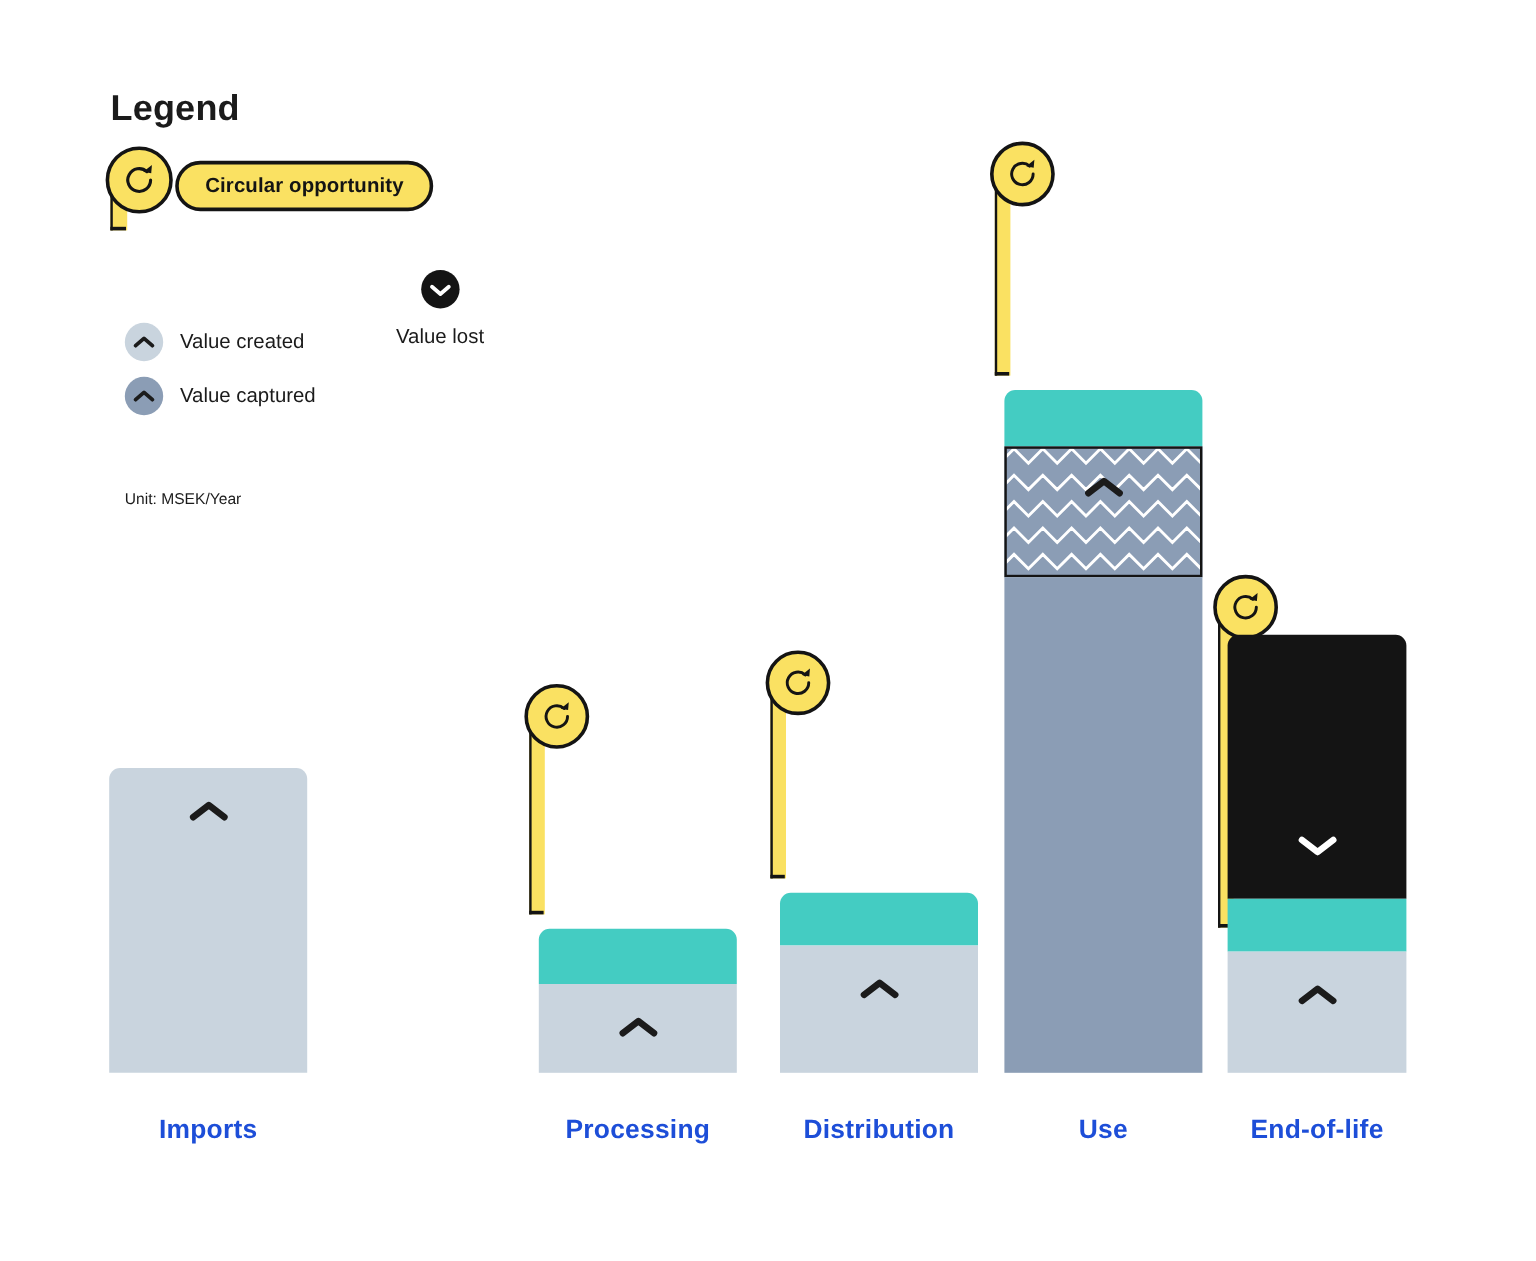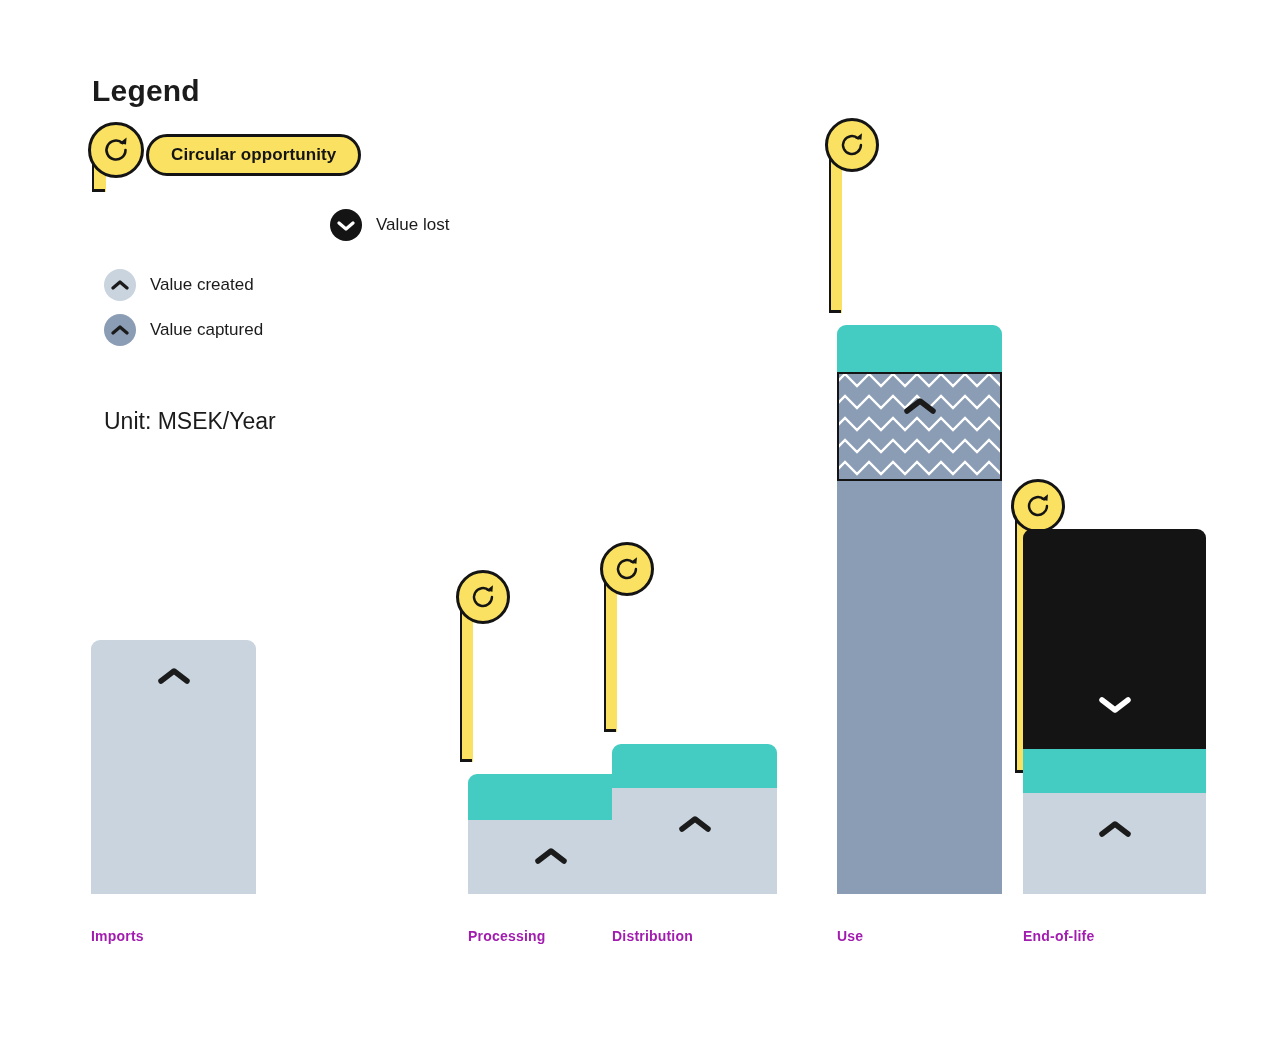--- a/index.html
+++ b/index.html
@@ -47,43 +47,43 @@
   
   .lg-item{position:absolute;display:flex;align-items:center;gap:14px;}
   .lg-swatch{width:32px;height:32px;border-radius:50%;flex:0 0 auto;position:relative;}
   .lg-swatch svg{position:absolute;left:50%;top:50%;transform:translate(-50%,-50%);}
   .lg-label{font-size:17px;color:#1b1b1b;white-space:nowrap;}
 
   #lg-not-created{left:104px;top:225px;}
   #lg-created{left:104px;top:269px;}
   #lg-captured{left:104px;top:314px;}
   #lg-overconsumption{left:104px;top:358px;}
-  #lg-lost{left:330px;top:209px;}
-
-  #lg-unit{position:absolute;left:104px;top:408px;font-size:23px;color:#1b1b1b;}
+  #lg-lost{left:330px;top:225px;flex-direction:column;}
+
+  #lg-unit{position:absolute;left:104px;top:408px;font-size:13px;color:#1b1b1b;}
 
   #lg-lost-note{
     position:absolute;left:380px;top:256px;width:220px;
     font-family:"Liberation Serif", serif;
     font-style:italic;font-weight:700;
     font-size:14.5px;line-height:18px;color:#1b1b1b;
   }
 
   
   #chart{position:absolute;left:0;top:0;width:1280px;height:1051px;}
   .col{position:absolute;bottom:157px;}
   .bar{position:relative;width:100%;}
   .seg{position:relative;width:100%;box-sizing:border-box;}
   .seg.round{border-top-left-radius:9px;border-top-right-radius:9px;}
   .seg .chev{position:absolute;left:50%;transform:translateX(-50%);top:26px;}
   .seg.overcons{border:2px solid #141414;}
   .col-label{
     position:absolute;left:0;width:100%;
-    text-align:left;top:100%;margin-top:34px;
-    font-size:14px;font-weight:700;letter-spacing:.2px;color:#a21caf;
+    text-align:center;top:100%;margin-top:34px;
+    font-size:22px;font-weight:700;letter-spacing:.2px;color:#1d4ed8;
     white-space:nowrap;
   }
   .col .flag{position:absolute;left:-12px;}
 </style>
 </head>
 <body>
 
 <div id="stage">
 
   <div id="legend-title">Legend</div>
@@ -143,21 +143,21 @@
             <svg width="34" height="20" viewBox="0 0 34 20">
                 <path d="M4 15 L17 5 L30 15" fill="none" stroke="#1b1b1b" stroke-width="5.5" stroke-linecap="round" stroke-linejoin="round"></path>
               </svg>
           </span>
         </div>
       </div>
       <div class="col-label">Imports</div>
     </div>
 
 
-    <div class="col" style="left:468px;width:165px;">
+    <div class="col" style="left:449px;width:165px;">
       <div class="flag" style="top:-204px;">
         <div class="pole" style="left:4px;top:30px;width:11px;height:162px;"></div>
         <div class="pole-foot" style="left:4px;top:189px;width:12px;height:3px;"></div>
         <div class="disc" style="left:0;top:0;width:54px;height:54px;">
           <svg width="32" height="32" viewBox="0 0 34 34">
               <path d="M26.5 17a9.5 9.5 0 1 1-3.1-7.0" fill="none" stroke="#141414" stroke-width="2.6" stroke-linecap="round"></path>
               <path d="M27.6 4.4 L27.0 11.4 L20.4 10.2 Z" fill="#141414"></path>
             </svg>
         </div>
       </div>
@@ -167,21 +167,21 @@
           <span class="chev">
             <svg width="34" height="20" viewBox="0 0 34 20">
                 <path d="M4 15 L17 5 L30 15" fill="none" stroke="#1b1b1b" stroke-width="5.5" stroke-linecap="round" stroke-linejoin="round"></path>
               </svg>
           </span>
         </div>
       </div>
       <div class="col-label">Processing</div>
     </div>
 
-    <div class="col" style="left:612px;width:165px;">
+    <div class="col" style="left:650px;width:165px;">
       <div class="flag" style="top:-202px;">
         <div class="pole" style="left:4px;top:30px;width:11px;height:160px;"></div>
         <div class="pole-foot" style="left:4px;top:187px;width:12px;height:3px;"></div>
         <div class="disc" style="left:0;top:0;width:54px;height:54px;">
           <svg width="32" height="32" viewBox="0 0 34 34">
               <path d="M26.5 17a9.5 9.5 0 1 1-3.1-7.0" fill="none" stroke="#141414" stroke-width="2.6" stroke-linecap="round"></path>
               <path d="M27.6 4.4 L27.0 11.4 L20.4 10.2 Z" fill="#141414"></path>
             </svg>
         </div>
       </div>
@@ -225,21 +225,21 @@
             <svg width="34" height="20" viewBox="0 0 34 20">
                 <path d="M4 15 L17 5 L30 15" fill="none" stroke="#1b1b1b" stroke-width="5.5" stroke-linecap="round" stroke-linejoin="round"></path>
               </svg>
           </span>
         </div>
         <div class="seg" style="height:413px;background:#8B9DB5;"></div>
       </div>
       <div class="col-label">Use</div>
     </div>
 
-    <div class="col" style="left:1023px;width:183px;">
+    <div class="col" style="left:1023px;width:149px;">
       <div class="flag" style="top:-50px;">
         <div class="pole" style="left:4px;top:30px;width:11px;height:264px;"></div>
         <div class="pole-foot" style="left:4px;top:291px;width:12px;height:3px;"></div>
         <div class="disc" style="left:0;top:0;width:54px;height:54px;">
           <svg width="32" height="32" viewBox="0 0 34 34">
               <path d="M26.5 17a9.5 9.5 0 1 1-3.1-7.0" fill="none" stroke="#141414" stroke-width="2.6" stroke-linecap="round"></path>
               <path d="M27.6 4.4 L27.0 11.4 L20.4 10.2 Z" fill="#141414"></path>
             </svg>
         </div>
       </div>

